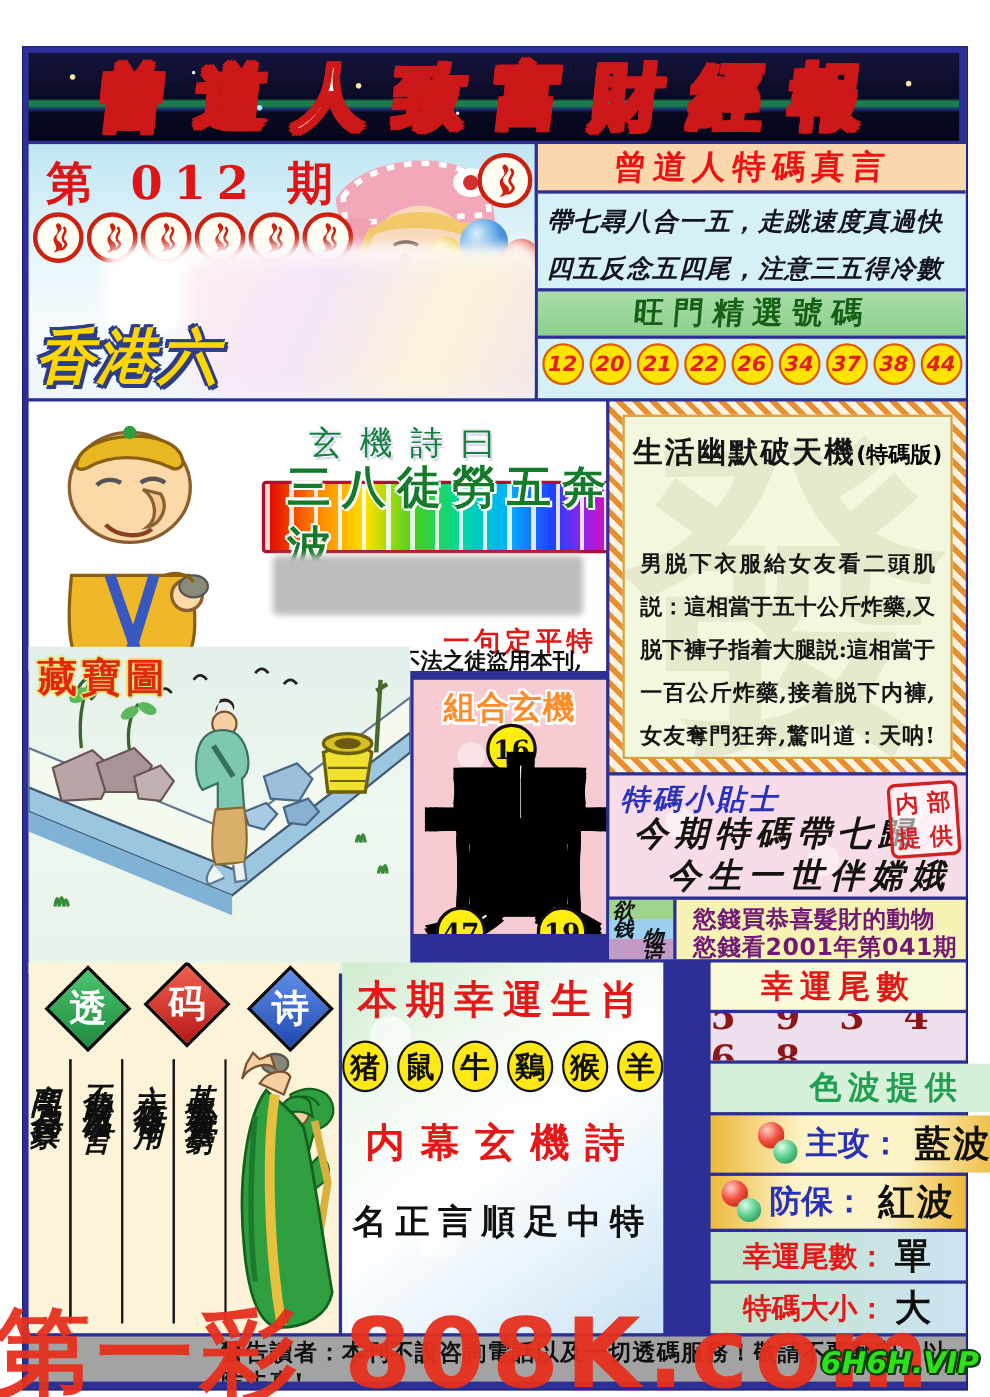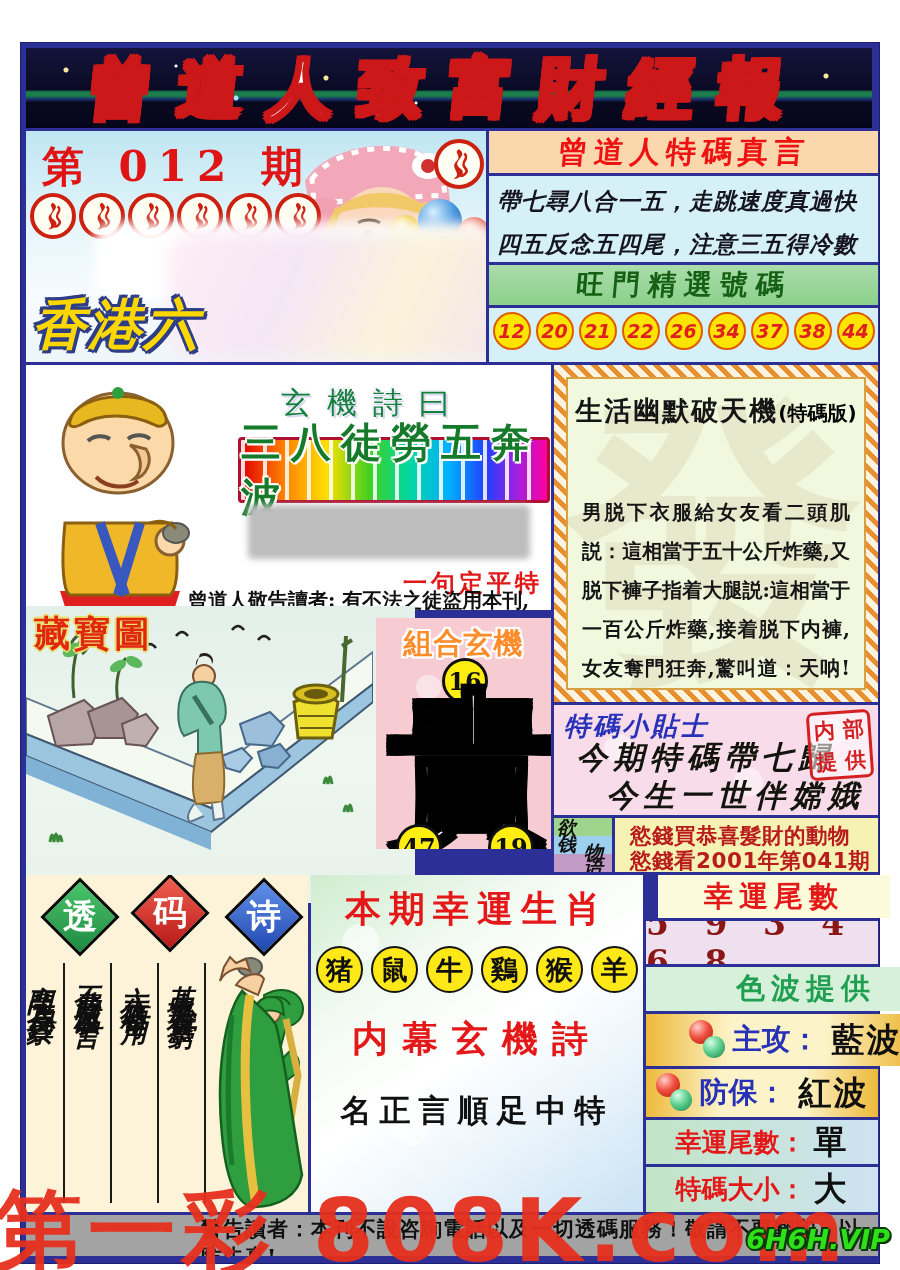--- a/index.html
+++ b/index.html
@@ -48,38 +48,38 @@
      border-top:3px solid #2b2f96;border-bottom:3px solid #2b2f96;display:flex;align-items:center;justify-content:center;}
   #tr-green .t{color:#156015;font-weight:900;font-size:28px;letter-spacing:8px;transform:skewX(-5deg);}
   .numball{width:38px;height:38px;border-radius:50%;background:#ffe400;border:2px solid #e05a00;box-sizing:border-box;
      display:flex;align-items:center;justify-content:center;color:#e02020;font-weight:900;font-size:19px;font-style:italic;}
   
   #mystic{left:26px;top:365px;width:525px;height:245px;background:#ffffff;}
   #mystic .title{color:#15803d;font-weight:400;font-size:30px;letter-spacing:16px;
      text-shadow:2px 2px 0 #d8d8f0,-2px -2px 0 #f0f0fa;}
   #rainbow{background:repeating-linear-gradient(90deg,rgba(255,255,255,.85) 0 4px,transparent 4px 22px),
      linear-gradient(90deg,#e00000,#ff8000 14%,#ffe000 28%,#40d020 42%,#00d8a0 55%,#00b0ff 68%,#2040ff 80%,#a020e0 90%,#ff00a0 100%);
-     border:3px solid #b01030;border-radius:4px;display:flex;align-items:center;justify-content:center;}
+     border:3px solid #b01030;border-radius:4px;display:flex;align-items:center;justify-content:center;padding-left:20px;}
   #rainbow .t{color:#157a2a;font-weight:900;font-size:40px;letter-spacing:10px;
      text-shadow:-2px 0 #fff,2px 0 #fff,0 -2px #fff,0 2px #fff,2px 2px #fff,-2px -2px #fff;}
   .graybox{background:#bdbdbd;filter:blur(3px);border-radius:4px;}
   .redline{color:#e01818;font-weight:900;font-size:24px;font-family:"DejaVu Serif",serif;}
   .notice{color:#101010;font-weight:900;font-size:20px;font-family:"DejaVu Serif",serif;}
   
   #humor{left:554px;top:365px;width:324px;height:337px;
      background:repeating-linear-gradient(45deg,#e89030 0 5px,#fdf3e0 5px 11px);padding:0;box-sizing:border-box;}
   #humor-inner{position:absolute;left:12px;top:12px;right:12px;bottom:12px;background:#f1f8de;border:2px solid #d8a040;overflow:hidden;}
   #humor-inner .wm{position:absolute;left:50%;top:54%;transform:translate(-50%,-50%);font-size:300px;font-weight:900;
      color:rgba(205,198,160,.30);font-family:"DejaVu Serif",serif;}
   #humor-inner .title{color:#151515;font-weight:900;font-size:27px;font-family:"DejaVu Serif",serif;letter-spacing:2px;}
   #humor-inner .suffix{font-size:20px;font-weight:900;}
   #humor-inner .body{color:#151515;font-weight:700;font-size:20px;line-height:1.95;font-family:"DejaVu Serif",serif;
      text-align:justify;position:relative;z-index:2;}
   
-  #treasure{left:26px;top:606px;width:347px;height:297px;background:linear-gradient(180deg,#e3efe9,#eef7f0 50%,#e7f2ea);padding-left:42px;}
+  #treasure{left:26px;top:588px;width:347px;height:297px;background:linear-gradient(180deg,#e3efe9,#eef7f0 50%,#e7f2ea);}
   #treasure .title{position:absolute;left:8px;top:4px;color:#e02810;font-weight:900;font-size:36px;letter-spacing:4px;
      font-family:"DejaVu Serif",serif;text-shadow:-2px 0 #e8e070,2px 0 #e8e070,0 -2px #e8e070,0 2px #e8e070;}
   
   #combo{left:376px;top:618px;width:175px;height:231px;background:#f6ccd2;
      background-image:radial-gradient(circle 26px at 30% 30%,rgba(255,255,255,.45) 0 12px,transparent 13px),
                       radial-gradient(circle 26px at 70% 60%,rgba(255,255,255,.4) 0 12px,transparent 13px),
                       radial-gradient(circle 26px at 40% 85%,rgba(255,255,255,.4) 0 12px,transparent 13px);}
   #combo .title{color:#ff8c2a;font-weight:900;font-size:29px;letter-spacing:1px;
      text-shadow:-2px 0 #fff,2px 0 #fff,0 -2px #fff,0 2px #fff,2px 2px #fff,-2px -2px #fff,2px -2px #fff,-2px 2px #fff;}
   .comboball{width:46px;height:46px;border-radius:50%;background:#ffee10;border:3px solid #101010;box-sizing:border-box;
@@ -96,49 +96,49 @@
   #tips .cal{color:#14140f;font-weight:900;font-size:31px;font-style:italic;font-family:"DejaVu Serif",serif;letter-spacing:6px;}
   #seal{position:absolute;right:6px;top:6px;width:58px;height:62px;border:3px solid #d42020;border-radius:7px;
      background:rgba(255,255,255,.55);color:#d42020;transform:rotate(-4deg);
      display:grid;grid-template-columns:1fr 1fr;align-items:center;justify-items:center;
      font-weight:900;font-size:21px;font-family:"DejaVu Serif",serif;}
   
   #money{left:554px;top:818px;width:324px;height:54px;background:#f6f2b4;}
   #money-label{position:absolute;left:0;top:0;width:58px;height:54px;border-right:3px solid #2b2f96;
      background:linear-gradient(180deg,#9ed48c 0 33%,#9cd0ee 33% 66%,#c29ac6 66% 100%);}
   #money-label span{position:absolute;color:#101010;font-weight:900;font-size:19px;font-family:"DejaVu Serif",serif;font-style:italic;}
-  #money .line{color:#b91c1c;font-weight:900;font-size:21.5px;letter-spacing:.5px;}
+  #money .line{color:#701a75;font-weight:900;font-size:21.5px;letter-spacing:.5px;}
   
   #bl{left:26px;top:875px;width:282px;height:337px;background:#fcf3d8;}
   .diamond{width:56px;height:56px;transform:rotate(45deg);border:3px solid #0a0a0a;box-sizing:border-box;
      display:flex;align-items:center;justify-content:center;position:absolute;}
   .diamond span{transform:rotate(-45deg);color:#fff;font-weight:900;font-size:34px;font-family:"DejaVu Serif",serif;}
   #verses{position:absolute;left:8px;top:88px;width:172px;height:240px;display:flex;flex-direction:row-reverse;justify-content:flex-start;}
   .vcol{writing-mode:vertical-rl;text-orientation:upright;color:#0f0f0f;font-weight:900;font-size:26px;
      font-family:"DejaVu Serif",serif;font-style:italic;border-left:2px solid #1a1a1a;border-right:2px solid #1a1a1a;
      margin-left:-2px;padding:2px 5px;letter-spacing:6px;height:236px;}
   
-  #bm{left:311px;top:875px;width:332px;height:337px;
+  #bm{left:311px;top:875px;width:292px;height:337px;
      background:radial-gradient(circle 40px at 15% 20%,rgba(255,255,255,.6) 0 18px,transparent 19px),
        radial-gradient(circle 40px at 70% 45%,rgba(255,255,255,.5) 0 18px,transparent 19px),
        radial-gradient(circle 40px at 30% 75%,rgba(255,255,255,.5) 0 18px,transparent 19px),
        linear-gradient(145deg,#cfeccf 0%,#f2faf2 28%,#ffffff 50%,#eaf4fb 72%,#c9e2f4 100%);}
   #bm .h1{color:#e41818;font-weight:900;font-size:36px;letter-spacing:8px;font-family:"DejaVu Serif",serif;}
   .zod{width:47px;height:47px;border-radius:50%;background:#ffe818;border:2.5px solid #141414;box-sizing:border-box;
      display:flex;align-items:center;justify-content:center;color:#101010;font-weight:900;font-size:27px;font-family:"DejaVu Serif",serif;}
   #bm .h2{color:#e41818;font-weight:900;font-size:36px;letter-spacing:14px;font-family:"DejaVu Serif",serif;}
   #bm .poem{color:#101010;font-weight:900;font-size:31px;letter-spacing:8px;font-family:"DejaVu Serif",serif;}
   
   .brrow{position:absolute;left:646px;width:232px;overflow:hidden;display:flex;align-items:center;justify-content:center;}
   .br-title{color:#e41818;font-weight:900;font-size:29px;letter-spacing:6px;font-family:"DejaVu Serif",serif;}
   .br-nums{color:#8a1616;font-weight:900;font-size:33px;letter-spacing:12px;font-family:"DejaVu Serif",serif;}
   .br-green{color:#1f9f4f;font-weight:900;font-size:29px;letter-spacing:6px;}
   .goldbg{background:linear-gradient(90deg,#edb93a,#fdf3c8 32%,#fdf3c8 68%,#edb93a);}
   .gbbg{background:linear-gradient(90deg,#c2e4c6,#cde3f2);}
-  .creambg{background:#fbfada;margin-left:12px;}
+  .creambg{background:#fbfada;}
   .lavbg{background:#efe0ef;}
   .mintbg{background:#d6f0da;padding-left:44px;}
   .rowlabel{color:#2832b8;font-weight:900;font-size:29px;}
   .rowvalue{color:#101010;font-weight:900;font-size:33px;letter-spacing:2px;}
   .rowlabel2{color:#e41818;font-weight:900;font-size:26px;}
   .ballpair{position:relative;width:40px;height:44px;flex:0 0 40px;margin-right:4px;}
   .ballpair .r{position:absolute;left:0;top:2px;width:24px;height:24px;border-radius:50%;
      background:radial-gradient(circle at 35% 30%,#ffd0c8,#f05040 45%,#b01808);}
   .ballpair .g{position:absolute;left:14px;top:18px;width:22px;height:22px;border-radius:50%;
      background:radial-gradient(circle at 35% 30%,#d8ffe8,#60d090 45%,#188048);}

